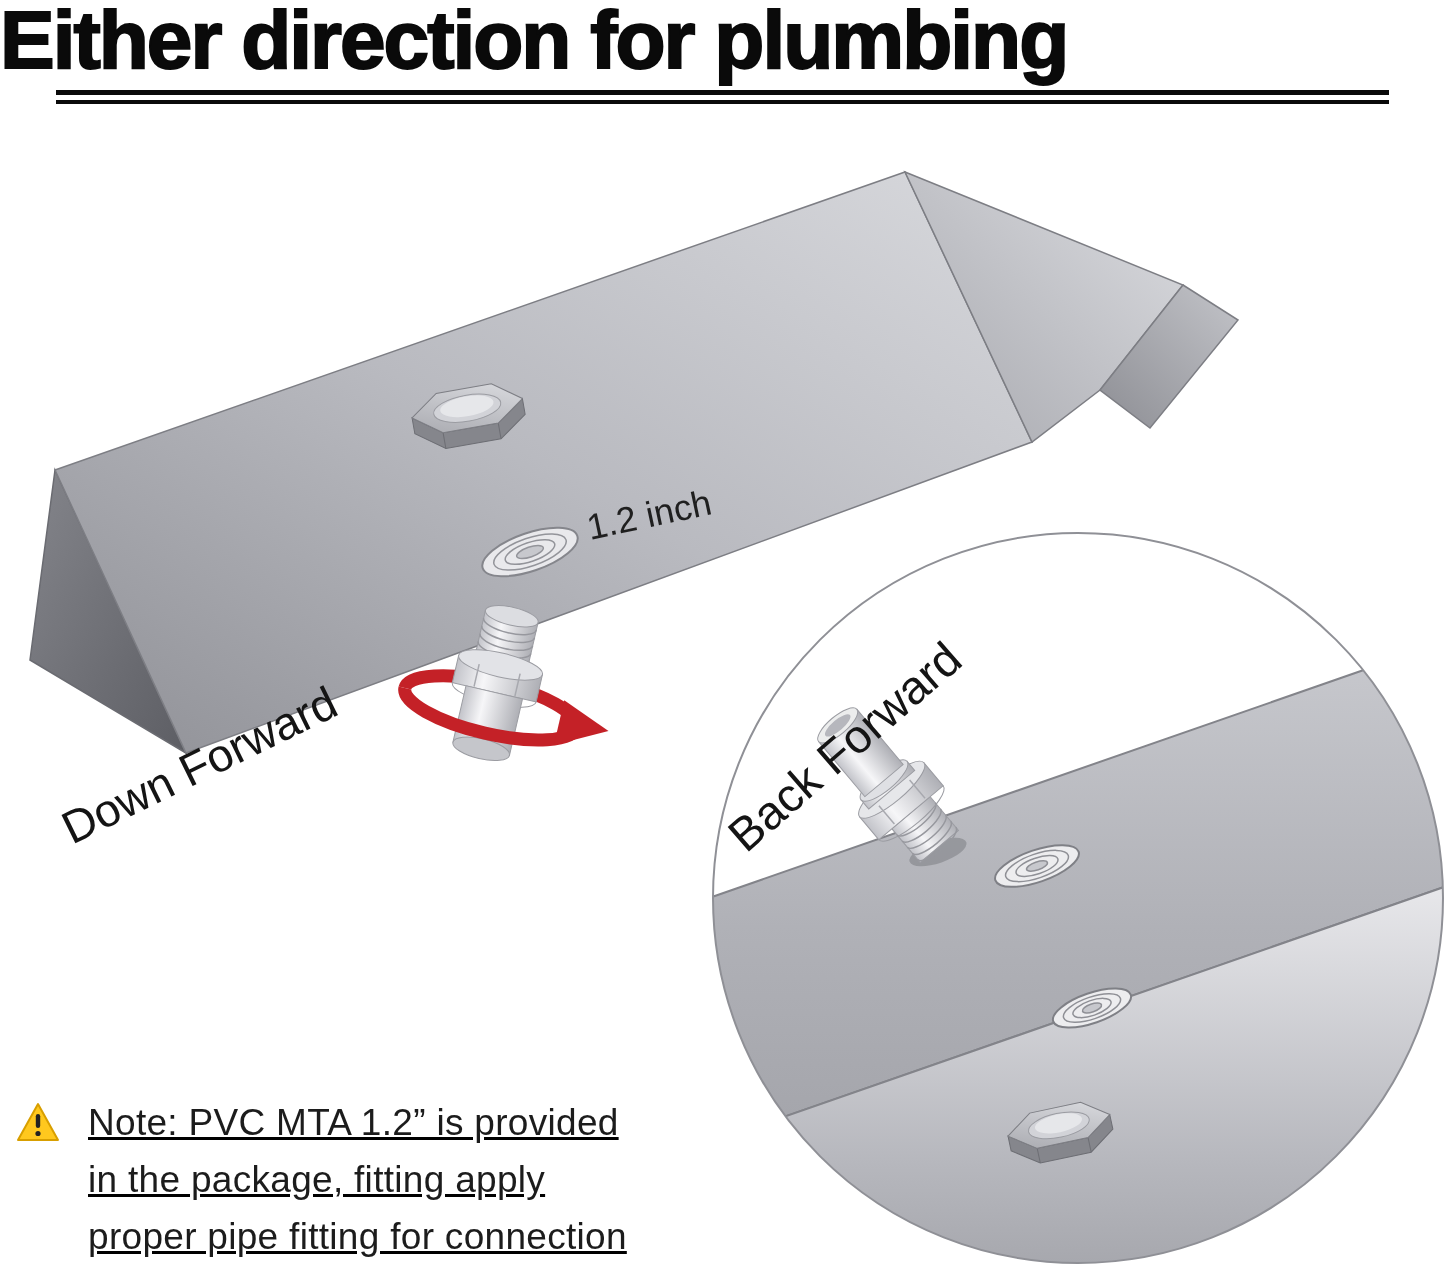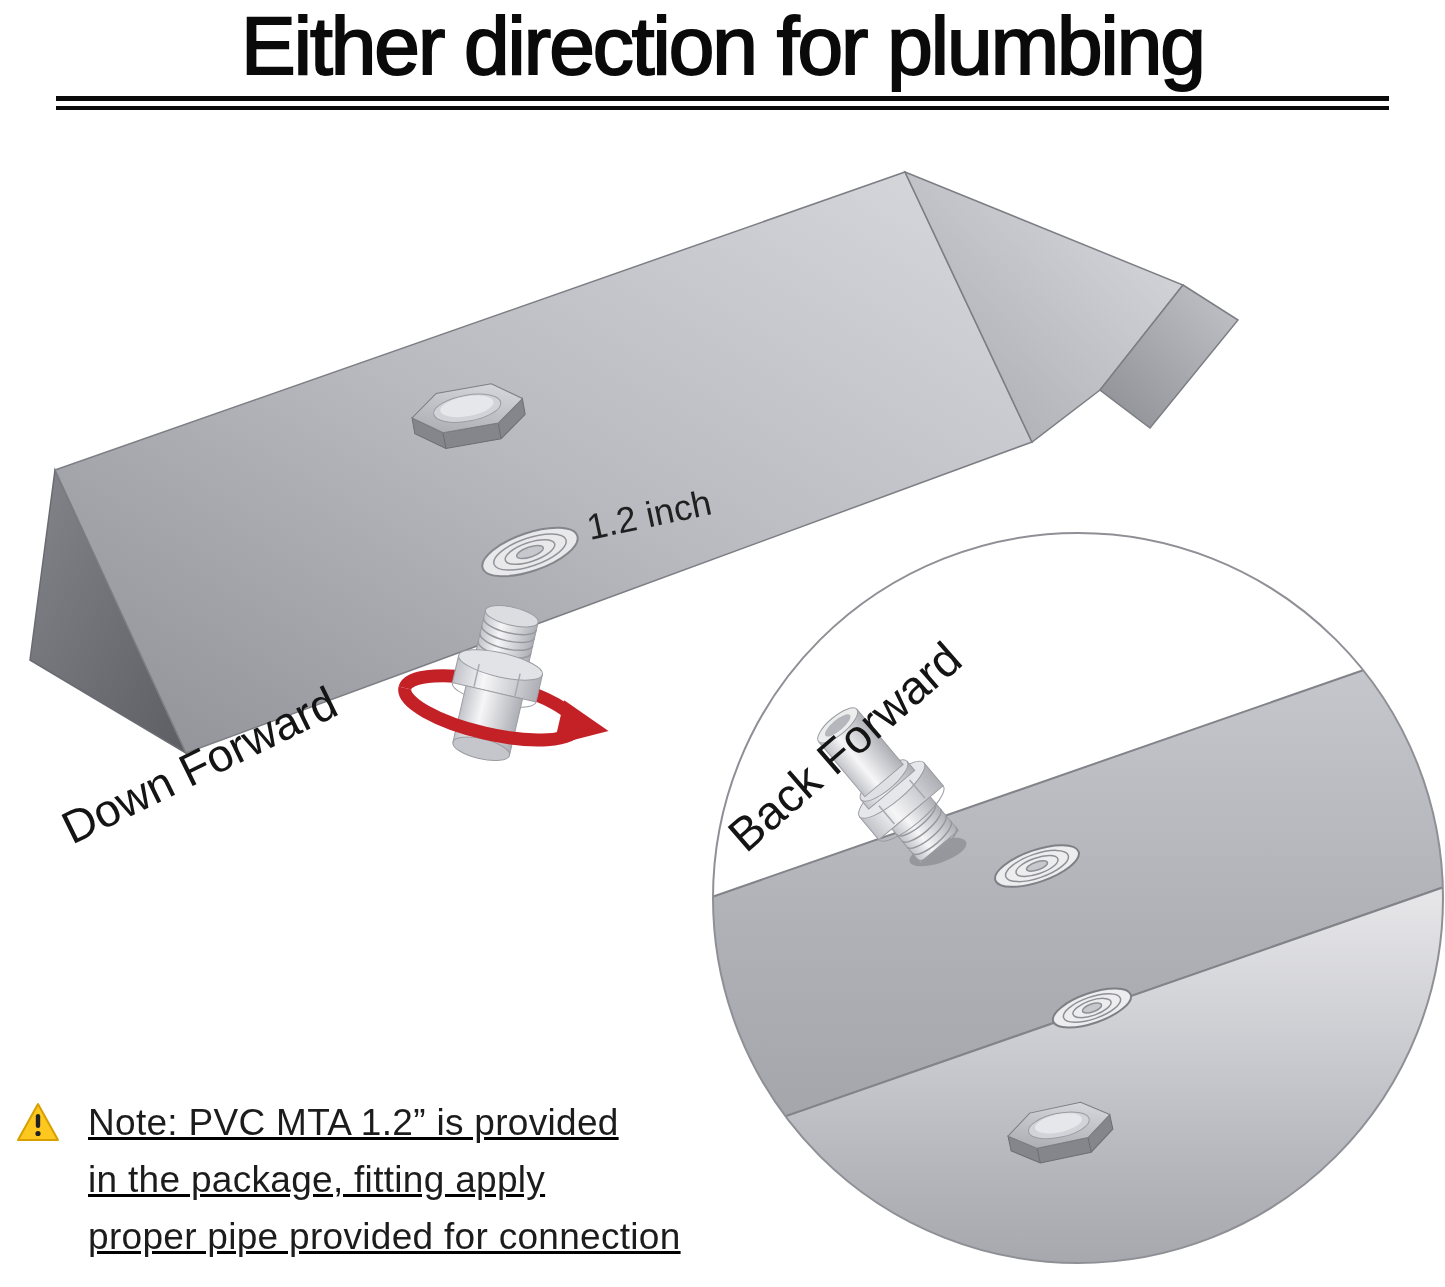--- a/index.html
+++ b/index.html
@@ -1,22 +1,22 @@
 <!DOCTYPE html>
 <html><head>
 <meta charset="utf-8">
 <style>
   * { margin:0; padding:0; box-sizing:border-box; }
   html,body { width:1445px; height:1287px; background:#ffffff; overflow:hidden;
               font-family:"Liberation Sans", sans-serif; }
   .page { position:relative; width:1445px; height:1287px; background:#fff; }
 
   header { position:absolute; top:0; left:0; width:100%; z-index:3; }
-  h1 { font-size:82px; font-weight:normal; letter-spacing:-2px; text-align:center;
-       color:#0a0a0a; line-height:0.98; padding-top:6px;
+  h1 { font-size:82px; font-weight:bold; letter-spacing:-2px; 
+       color:#0a0a0a; line-height:0.98; 
        -webkit-text-stroke:2px #0a0a0a; }
   .rule { margin:0 56px; background:#0a0a0a; }
   .rule-top { height:5px; margin-top:10px; }
   .rule-bottom { height:4px; margin-top:5px; }
 
   svg.diagram { position:absolute; top:0; left:0; z-index:1; }
   svg text { font-family:"Liberation Sans", sans-serif; }
 
   footer { position:absolute; left:16px; top:1094px; display:flex; gap:28px;
            align-items:flex-start; z-index:3;text-decoration:underline; }
@@ -187,17 +187,17 @@
 
   <footer>
     <svg class="warn-icon" width="44" height="40" viewBox="0 0 44 40">
       <path d="M22 2 L42 38 L2 38 Z" fill="#ffc81e" stroke="#d89f00" stroke-width="2" stroke-linejoin="round"></path>
       <rect x="19.8" y="12" width="4.4" height="14" rx="2.2" fill="#222222"></rect>
       <circle cx="22" cy="31.5" r="2.6" fill="#222222"></circle>
     </svg>
     <div class="note-text">
       <div>Note: PVC MTA 1.2” is provided</div>
       <div>in the package, fitting apply</div>
-      <div>proper pipe provided for connection</div>
+      <div>proper pipe fitting for connection</div>
     </div>
   </footer>
 
 </div>
 
 </body></html>

